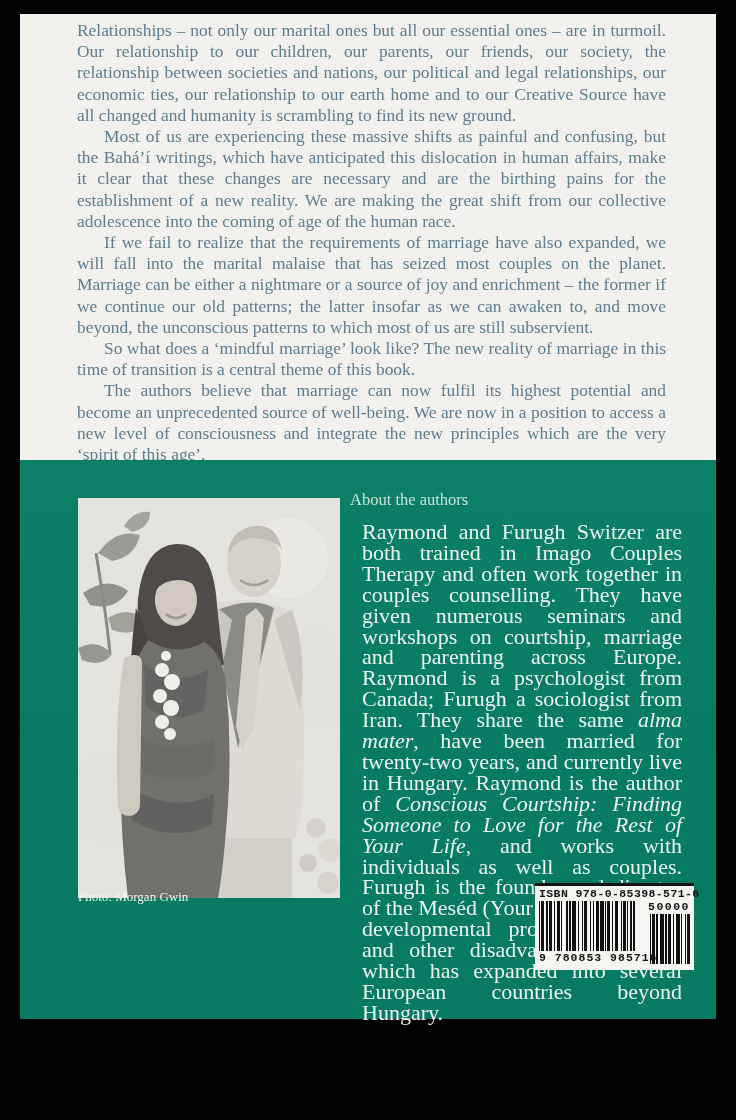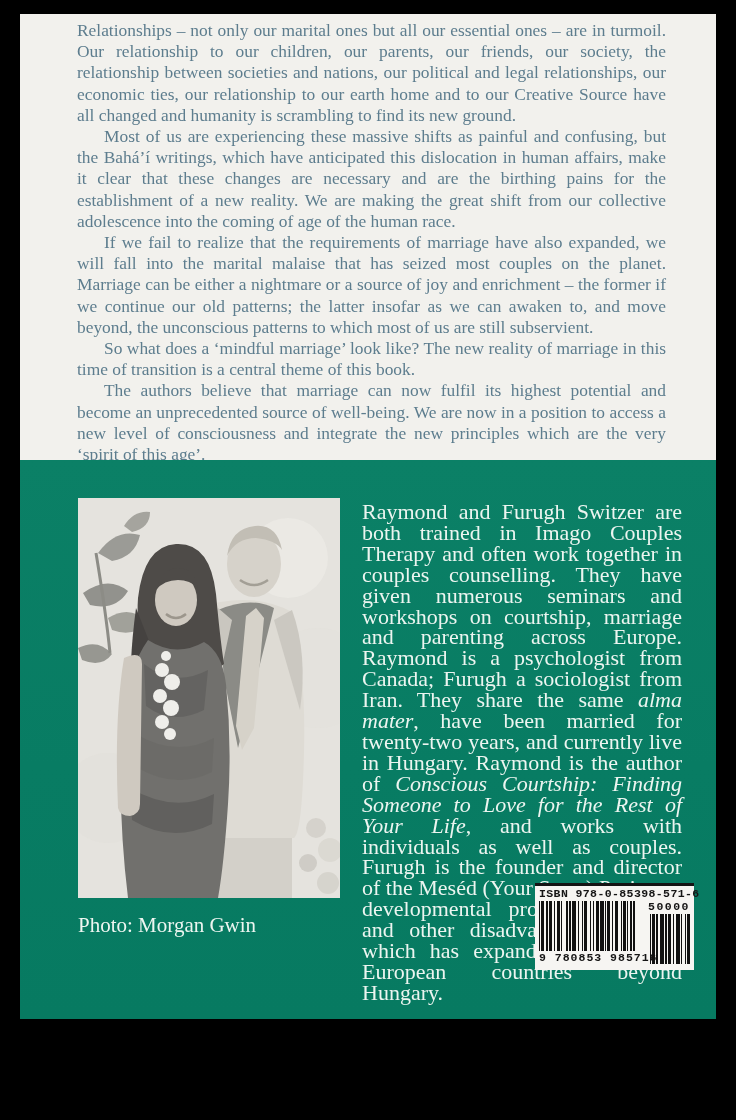--- a/index.html
+++ b/index.html
@@ -14,21 +14,21 @@
   .synopsis-text{position:absolute;left:57px;top:6px;width:589px;
         color:#5d7d8e;font-size:17.4px;line-height:21.2px;text-align:justify;}
   .synopsis-text p{margin:0;text-indent:1.55em;}
   .synopsis-text p.first{text-indent:0;}
   
   .teal-panel{position:absolute;left:0;top:446px;width:696px;height:559px;
         background:linear-gradient(180deg,#0b8066 0%,#087c63 55%,#077a61 100%);
         background-color:#087c63;}
   .photo-frame{position:absolute;left:58px;top:38px;width:262px;height:400px;
         background:#e9e7e2;overflow:hidden;}
-  .photo-caption{position:absolute;left:58px;top:453px;color:#eef6f1;font-size:21px;}
+  .photo-caption{position:absolute;left:58px;top:429px;color:#eef6f1;font-size:13px;}
   .about-col{position:absolute;left:330px;top:30px;width:344px;color:#eef6f1;}
   .about-heading{font-size:16.5px;color:#c9e2d6;margin:0 0 1px 0;}
   .about-text{margin:12px;font-size:22px;line-height:20.9px;text-align:justify;
         color:#ecf5f0;}
   .about-text em{font-style:italic;}
   
   .barcode-box{position:absolute;left:515px;top:423px;width:159px;height:87px;
         background:#f6f5f2;border-top:3px solid #141414;box-sizing:border-box;
         padding:1px 4px 2px 4px;font-family:"Liberation Mono", monospace;color:#151515;}
   .isbn-line{font-size:11.5px;font-weight:bold;letter-spacing:.4px;text-align:right;
@@ -129,20 +129,21 @@
               <circle cx="84" cy="224" r="7"></circle>
                 <circle cx="92" cy="236" r="6"></circle>
               <circle cx="88" cy="158" r="5"></circle>
             </g>
           </g>
         </svg>
       </div>
       <div class="photo-caption">Photo: Morgan Gwin</div>
 
       <div class="about-col">
+        <p class="about-heading">About the authors</p>
         <p class="about-text"><span>Raymond and Furugh Switzer are both trained in Imago Couples Therapy and often work together in couples counselling. They have given numerous seminars and workshops on courtship, marriage and parenting across Europe. Raymond is a psychologist from Canada; Furugh a sociologist from Iran. They share the same </span><em>alma mater</em><span>, have been married for twenty-two years, and currently live in Hungary. Raymond is the author of </span><em>Conscious Courtship: Finding Someone to Love for the Rest of Your Life</em><span>, and works with individuals as well as couples. Furugh is the founder and director of the Meséd (Your Story) Project, a developmental project for Roma and other disadvantaged mothers which has expanded into several European countries beyond Hungary.</span></p>
       </div>
 
       <div class="barcode-box">
         <div class="isbn-line">ISBN 978-0-85398-571-6</div>
         <div class="barcode-row">
           <div class="barcode-main-col">
             <div class="bars" id="barcode-main">
                 <span class="bar" style="width: 1.22px;"></span>
                 <span class="space" style="width: 1.22px;"></span>

